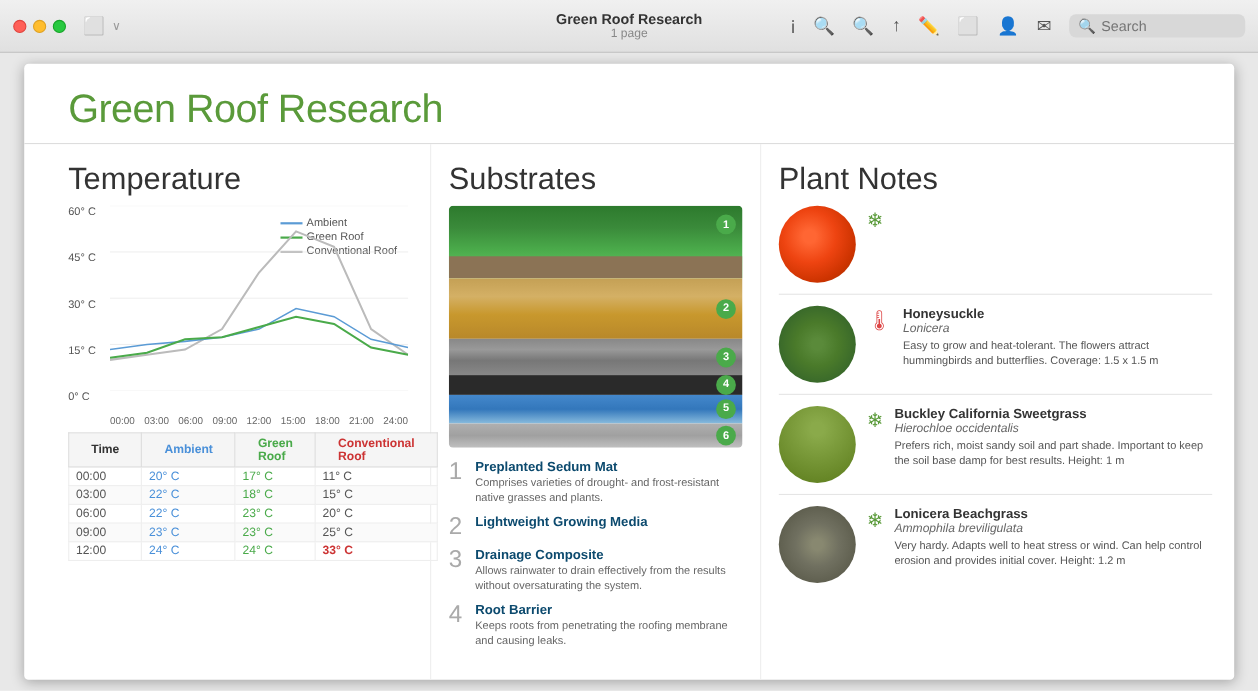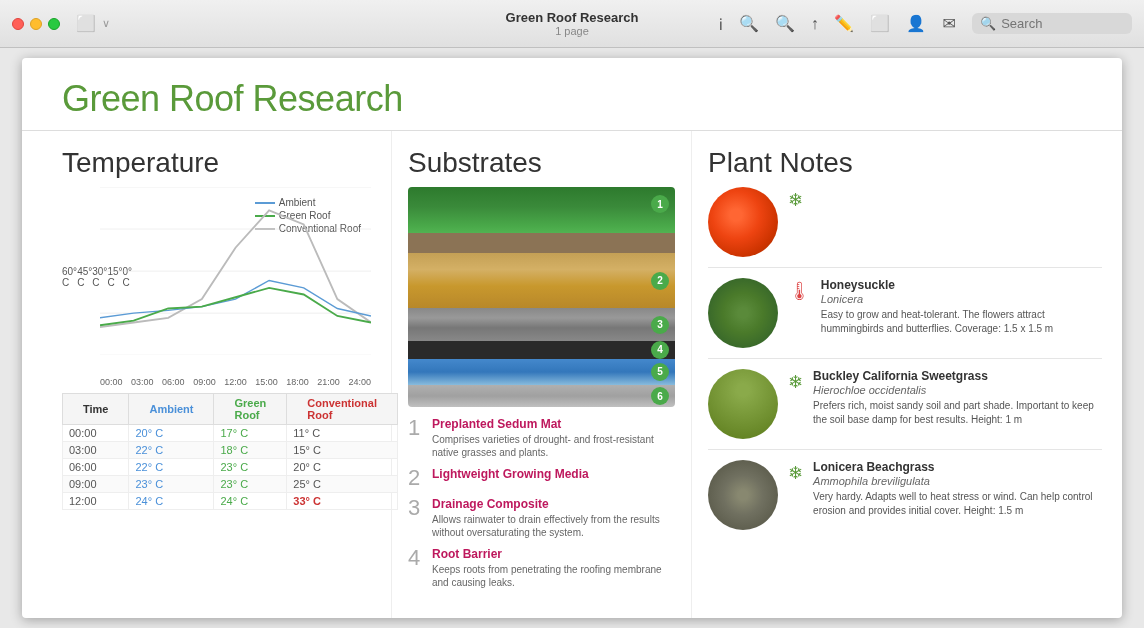--- a/index.html
+++ b/index.html
@@ -134,23 +134,23 @@
       height: 200px;
       margin-bottom: 6px;
     }
     .chart-labels {
       position: absolute;
       left: 0;
       top: 0;
       bottom: 20px;
       width: 38px;
       display: flex;
-      flex-direction: row;
+      flex-direction: column;
       justify-content: space-between;
-      align-items: center;
+      align-items: flex-start;
       padding-right: 4px;
     }
     .chart-label {
       font-size: 10px;
       color: #555;
     }
     .chart-svg {
       position: absolute;
       left: 38px;
       right: 0;
@@ -314,21 +314,21 @@
     .substrate-num {
       font-size: 22px;
       font-weight: 300;
       color: #aaa;
       line-height: 1;
       min-width: 16px;
     }
     .substrate-text h4 {
       font-size: 12px;
       font-weight: 700;
-      color: #be185d;
+      color: #0c4a6e;
       margin-bottom: 2px;
     }
     .substrate-text p {
       font-size: 10px;
       color: #666;
       line-height: 1.3;
     }
 
     
     .plants-section {
@@ -612,20 +612,20 @@
       <div class="latin">Hierochloe occidentalis</div>
       <p>Prefers rich, moist sandy soil and part shade. Important to keep the soil base damp for best results. Height: 1 m</p>
     </div>
   </div>
           <div class="plant-item">
     <div class="plant-img plant-beachgrass"></div>
     <span class="plant-icon">❄</span>
     <div class="plant-info">
       <h4>Lonicera Beachgrass</h4>
       <div class="latin">Ammophila breviligulata</div>
-      <p>Very hardy. Adapts well to heat stress or wind. Can help control erosion and provides initial cover. Height: 1.5 m</p>
+      <p>Very hardy. Adapts well to heat stress or wind. Can help control erosion and provides initial cover. Height: 1.2 m</p>
     </div>
   </div>
         </div>
     </div>
 
   </div>
 </div>
 
 </body></html>

